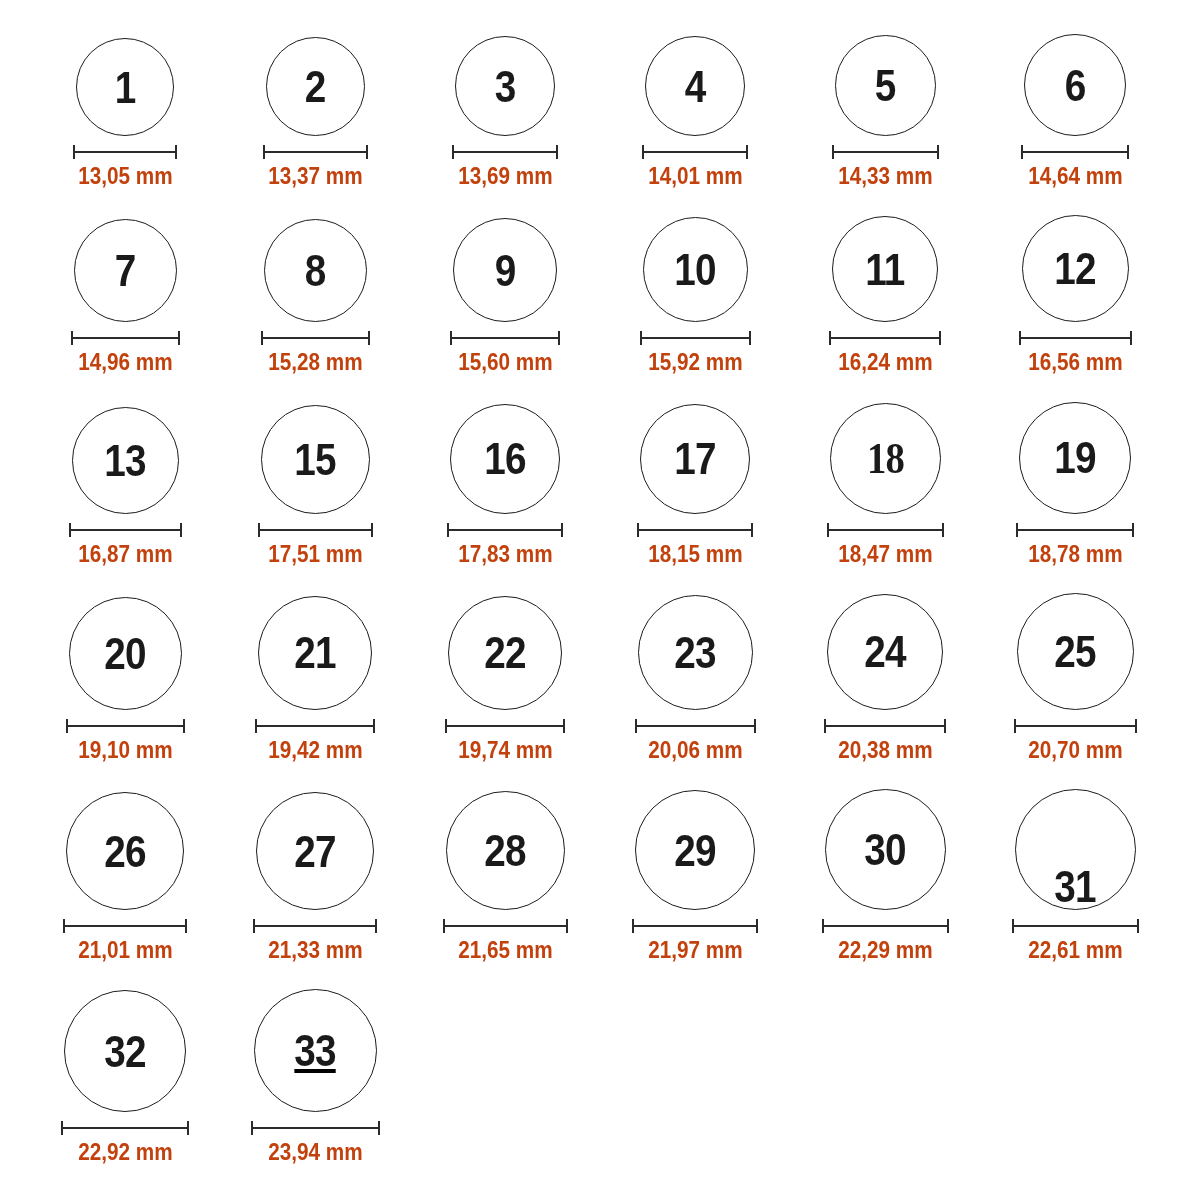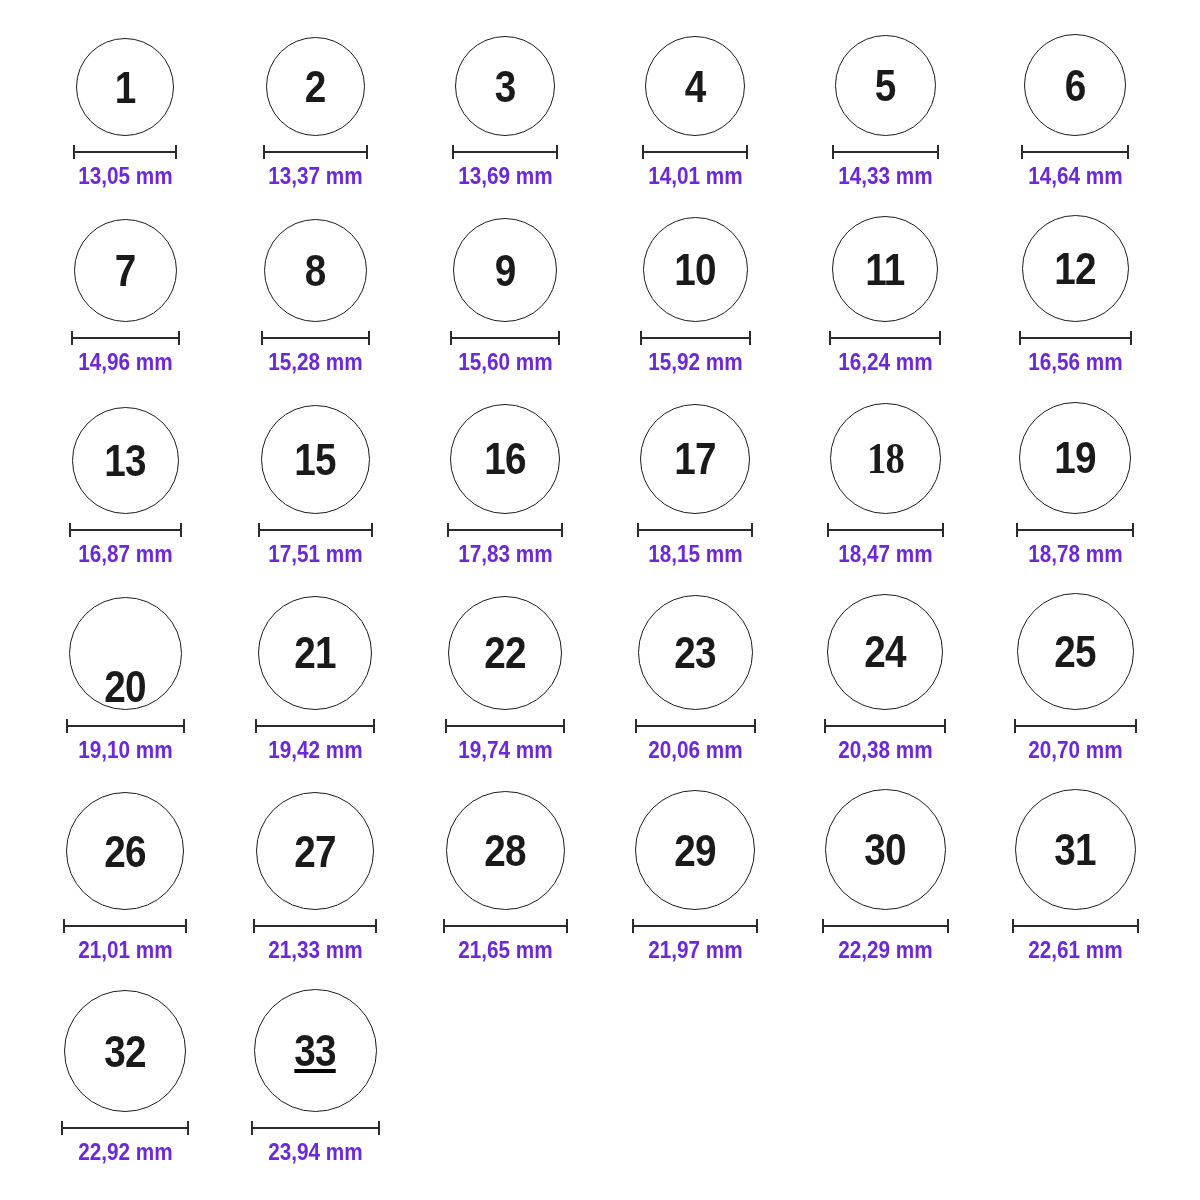--- a/index.html
+++ b/index.html
@@ -57,21 +57,21 @@
       #2b2b2b calc(50% - 1px),
       #2b2b2b calc(50% + 1px),
       transparent calc(50% + 1px)
     );
     box-sizing: border-box;
   }
   .label {
     margin-top: 5px;
     font-weight: bold;
     font-size: 23px;
-    color: #6d28d9;
+    color: #c2410c;
     line-height: 1.1;
     white-space: nowrap;
   }
   .label > span {
     display: inline-block;
     transform: scaleX(0.9);
   }
 </style>
 </head>
 <body>
@@ -198,21 +198,21 @@
         <div class="label"><span>18,47 mm</span></div>
       </div>
       <div class="cell">
         <div class="circle" style="width: 112px; height: 112px;">
           <span class="num">19</span>
         </div>
         <div class="measure" style="width: 118px;"></div>
         <div class="label"><span>18,78 mm</span></div>
       </div>
       <div class="cell">
-        <div class="circle" style="width: 113px; height: 113px; align-items: flex-end;">
+        <div class="circle" style="width: 113px; height: 113px;">
           <span class="num">20</span>
         </div>
         <div class="measure" style="width: 119px;"></div>
         <div class="label"><span>19,10 mm</span></div>
       </div>
       <div class="cell">
         <div class="circle" style="width: 114px; height: 114px;">
           <span class="num">21</span>
         </div>
         <div class="measure" style="width: 120px;"></div>
@@ -275,21 +275,21 @@
         <div class="label"><span>21,97 mm</span></div>
       </div>
       <div class="cell">
         <div class="circle" style="width: 121px; height: 121px;">
           <span class="num">30</span>
         </div>
         <div class="measure" style="width: 127px;"></div>
         <div class="label"><span>22,29 mm</span></div>
       </div>
       <div class="cell">
-        <div class="circle" style="width: 121px; height: 121px;">
+        <div class="circle" style="width: 121px; height: 121px; align-items: flex-end;">
           <span class="num">31</span>
         </div>
         <div class="measure" style="width: 127px;"></div>
         <div class="label"><span>22,61 mm</span></div>
       </div>
       <div class="cell">
         <div class="circle" style="width: 122px; height: 122px;">
           <span class="num">32</span>
         </div>
         <div class="measure" style="width: 128px;"></div>

